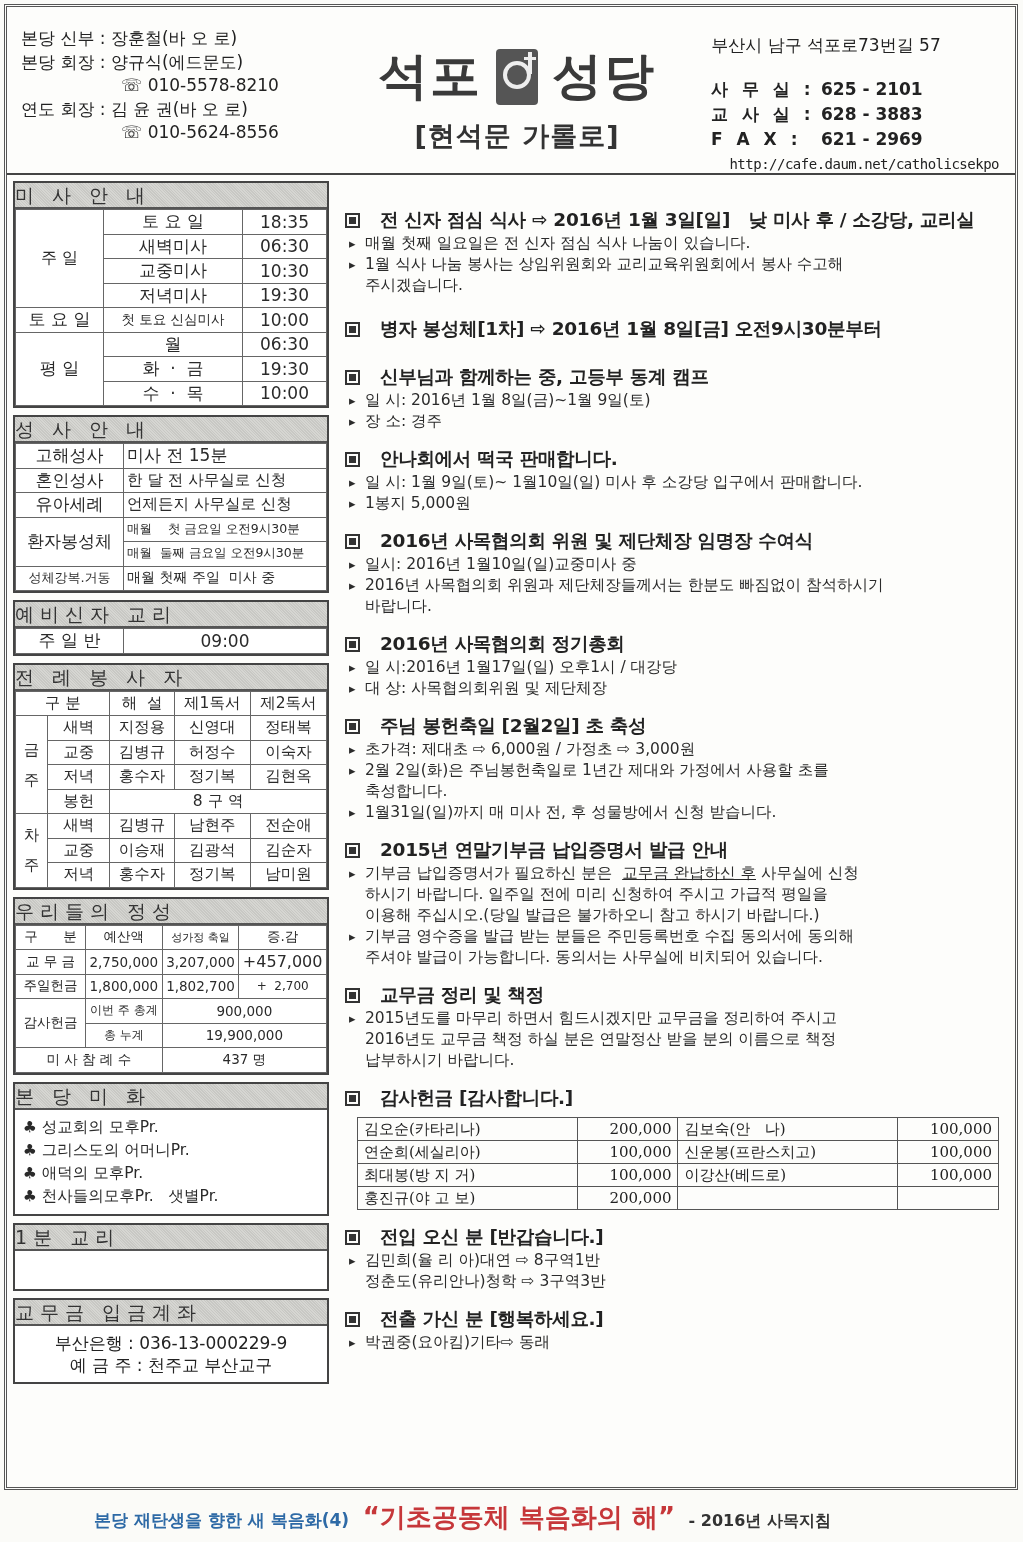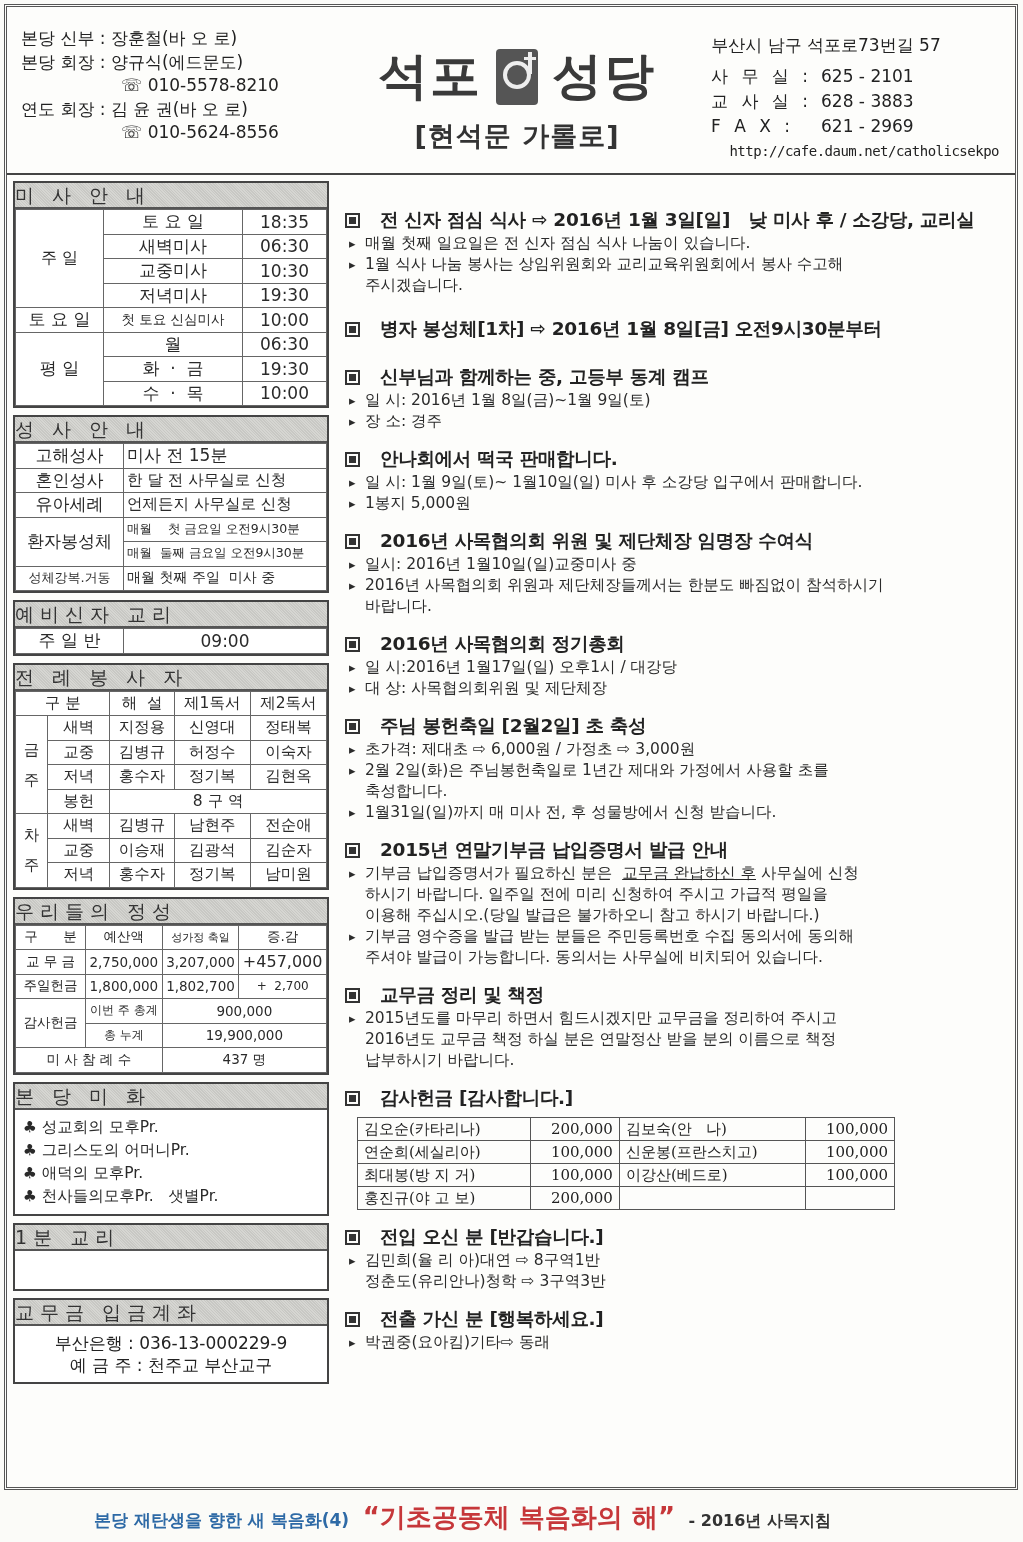--- a/index.html
+++ b/index.html
@@ -14,22 +14,22 @@
   .hdr-left .row { white-space: pre; }
   .hdr-left .phone { padding-left: 100px; }
   .hdr-center { position: absolute; left: 360px; top: 36px; width: 300px; text-align: center; }
   .hdr-title { display: flex; align-items: center; justify-content: center; gap: 14px; font-weight: bold; font-size: 50px; color: #3a3a3a; letter-spacing: 2px; }
   .logo { width: 42px; height: 56px; background: #555; border-radius: 4px; position: relative; }
   .logo-circle { position: absolute; left: 7px; top: 12px; width: 28px; height: 28px; border: 4px solid #eee; border-radius: 50%; }
   .logo-cross { position: absolute; right: 6px; top: 3px; width: 4px; height: 22px; background: #eee; }
   .logo-cross:after { content: ""; position: absolute; left: -4px; top: 5px; width: 12px; height: 3px; background: #eee; }
   .hdr-sub { margin-top: 8px; font-size: 27px; font-weight: bold; color: #333; letter-spacing: 1px; }
   .hdr-right { position: absolute; right: 44px; top: 26px; width: 290px; font-size: 17px; line-height: 25px; color: #222; }
-  .hdr-right .addr { text-align: center; margin-bottom: 6px; }
-  .hdr-right .tel { display: flex; padding-left: 30px; white-space: pre; }
+  .hdr-right .addr { text-align: center; margin-bottom: 19px; }
+  .hdr-right .tel { display: flex; padding-left: 30px; white-space: pre; font-weight: bold; }
   .hdr-right .tel .lbl { width: 110px; letter-spacing: 4px; }
   .hdr-right .url { font-family: "DejaVu Sans Mono", "Liberation Mono", monospace; font-size: 14px; text-align: right; margin-right: -28px; letter-spacing: -0.5px; }
 
   
   .leftcol { position: absolute; left: 6px; top: 174px; width: 316px; }
   .box { border: 2px solid #444; margin-bottom: 7px; background: #fff; }
   .box-title { background: repeating-linear-gradient(45deg, #c8c8c4 0 1px, #d6d6d2 1px 2px); border-bottom: 2px solid #555; font-size: 19px; letter-spacing: 6px; color: #333; height: 26px; line-height: 25px; }
   table.grid { width: 100%; border-collapse: collapse; font-size: 16px; color: #2a2a2a; }
   table.grid td { border: 1px solid #666; text-align: center; height: 24.5px; padding: 0 3px; white-space: nowrap; }
   table.grid td.l { text-align: left; }
@@ -44,21 +44,21 @@
   .rightcol { position: absolute; left: 338px; top: 200px; width: 660px; }
   .sec { margin-bottom: 14px; }
   .sec-title { font-weight: bold; font-size: 18.5px; color: #222; letter-spacing: -0.3px; display: flex; align-items: center; white-space: pre; line-height: 26px; gap: 12px; }
   .sq { display: inline-block; width: 15px; height: 15px; border: 2px solid #333; margin-right: 8px; position: relative; flex: none; }
   .sq:after { content: ""; position: absolute; left: 2px; top: 2px; width: 7px; height: 7px; background: #333; }
   .bul { font-size: 15.5px; line-height: 21px; color: #2b2b2b; padding-left: 20px; position: relative; }
   .bul:before { content: "\25B8"; position: absolute; left: 4px; top: 0; font-size: 13px; }
   .bul .u { text-decoration: underline; }
   .cont { font-size: 15.5px; line-height: 21px; color: #2b2b2b; padding-left: 20px; }
 
-  table.thanks { border-collapse: collapse; margin: 6px 0 0 12px; width: 538px; font-size: 15px; font-family: "DejaVu Serif", "Liberation Serif", serif; }
+  table.thanks { border-collapse: collapse; margin: 6px 0 0 12px; width: 642px; font-size: 15px; font-family: "DejaVu Serif", "Liberation Serif", serif; }
   table.thanks td { border: 1px solid #555; height: 23px; padding: 0 6px; }
   table.thanks td.amt { text-align: right; width: 92px; }
   table.thanks td.nm { width: 200px; }
 
   
   .footer { position: absolute; left: 0; top: 1500px; width: 925px; text-align: center; font-weight: bold; white-space: nowrap; }
   .footer .a { color: #2e6aa6; font-size: 17px; }
   .footer .b { color: #c6373a; font-size: 26px; margin: 0 8px; }
   .footer .c { color: #333; font-size: 16px; }
 </style>

